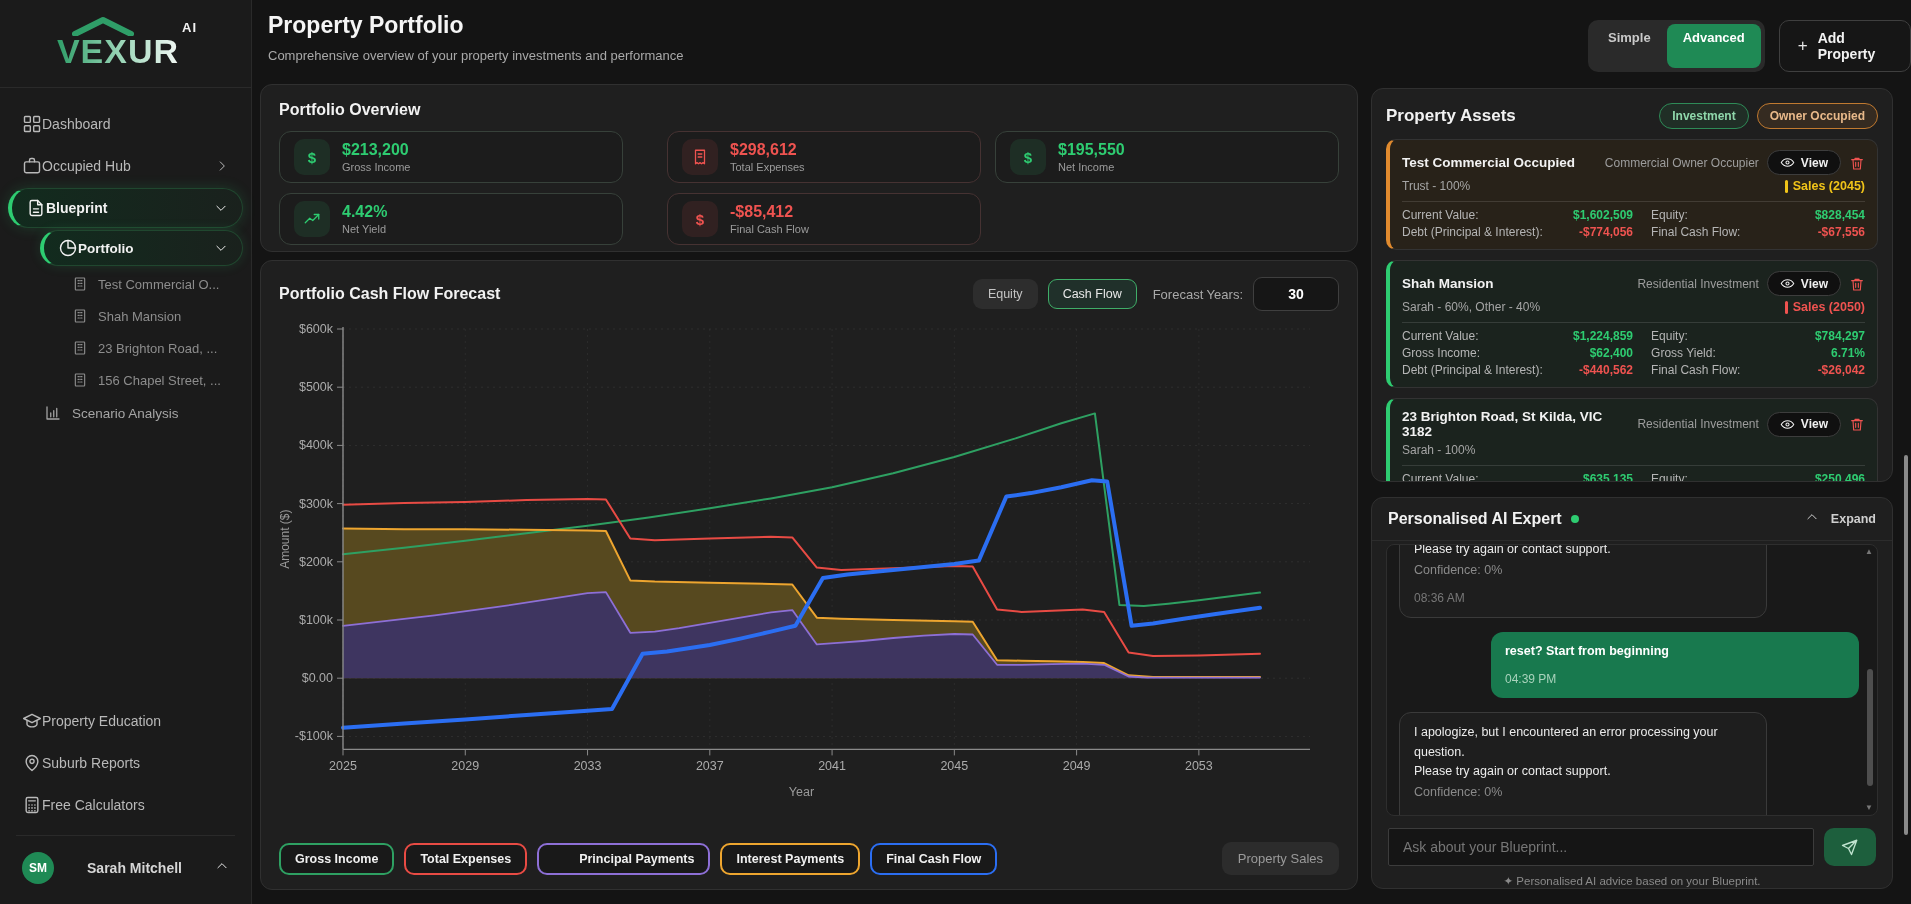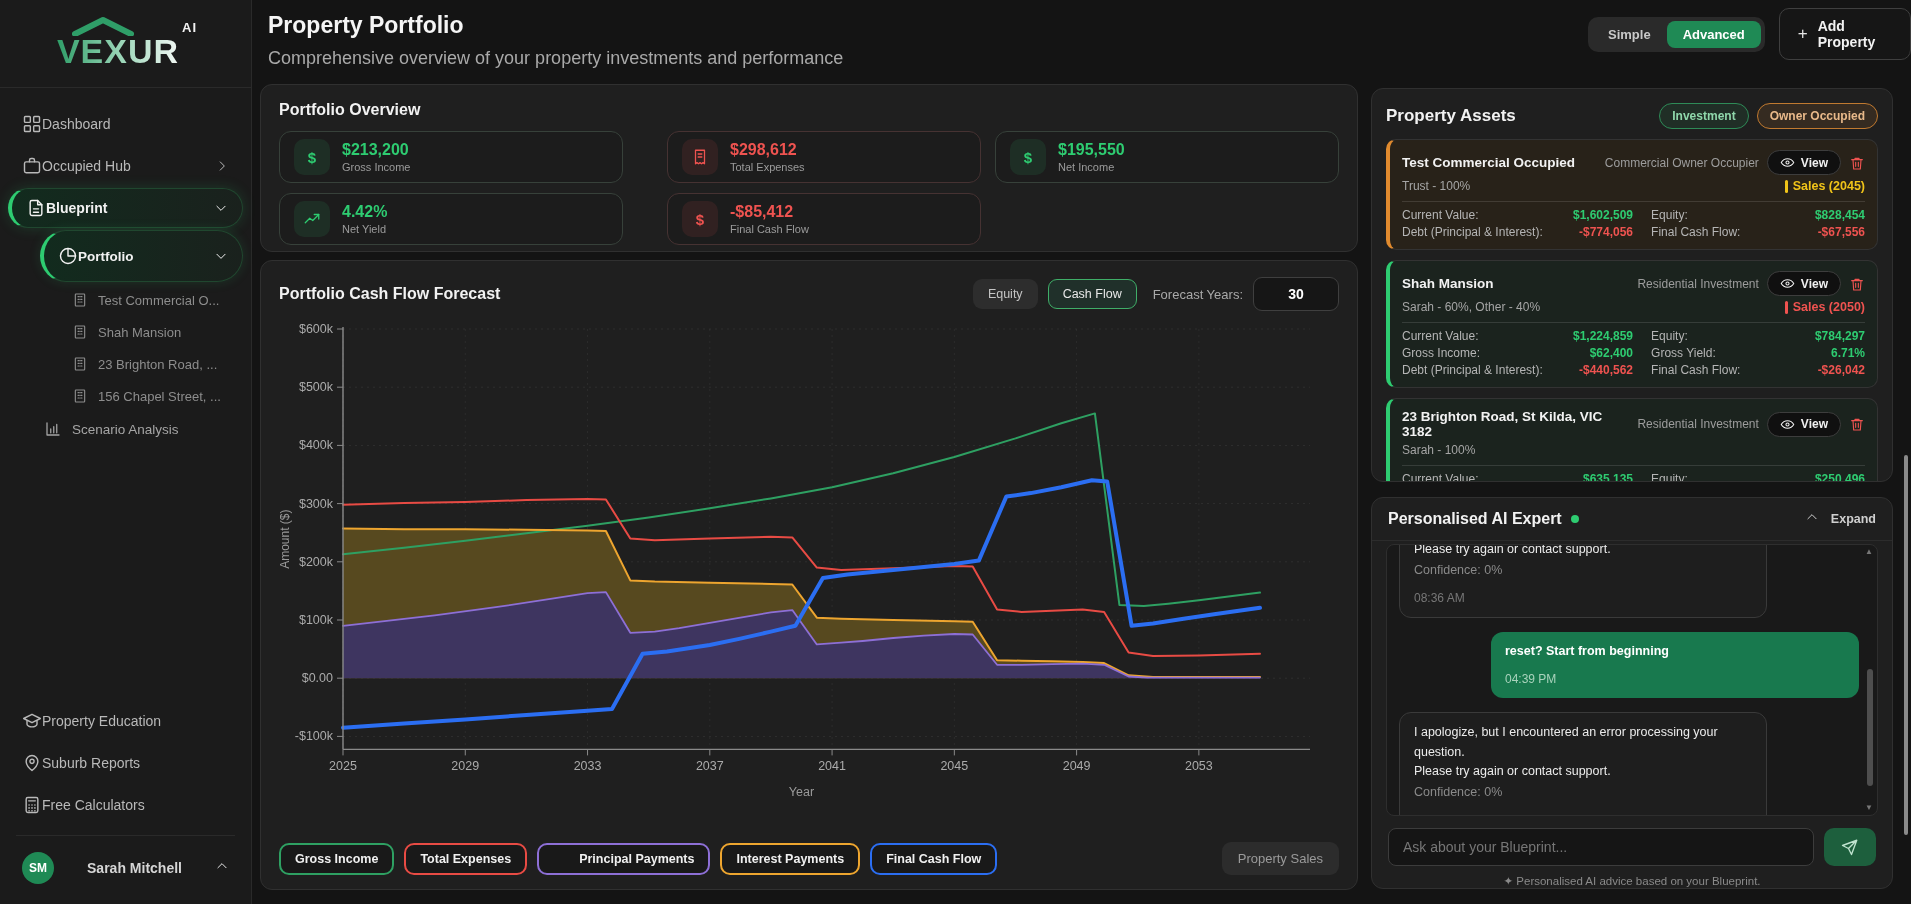--- a/index.html
+++ b/index.html
@@ -18,34 +18,34 @@
     background:none; -webkit-text-fill-color:#f2f2f2; }
   #side-nav { padding:14px 8px 0 8px; }
   .nav-item { display:flex; align-items:center; gap:0; height:40px; padding:0 14px; margin:2px 0;
     border-radius:999px; color:#b9b9b9; font-size:14px; cursor:pointer; }
   .nav-item .spacer { flex:1; }
   .nav-item.active { background:linear-gradient(90deg,#122b1e,#1a211d);
     border:1px solid #20472f; border-left:4px solid #2ecc71; color:#f2f2f2; font-weight:bold;
     box-shadow:0 0 14px rgba(46,204,113,.18); }
   .nav-item.sub-active { margin-left:32px; background:linear-gradient(90deg,#122b1e,#1a211d);
     border:1px solid #20472f; border-left:4px solid #2ecc71; color:#f2f2f2; font-weight:bold; font-size:13.5px;
-    box-shadow:0 0 12px rgba(46,204,113,.15); height:52px; }
+    box-shadow:0 0 12px rgba(46,204,113,.15); height:36px; }
   .nav-leaf { display:flex; align-items:center; gap:10px; height:32px; margin-left:64px; color:#8d8d8d; font-size:13px; cursor:pointer; }
   .nav-mid { display:flex; align-items:center; gap:10px; height:34px; margin-left:36px; color:#a5a5a5; font-size:13.5px; cursor:pointer; }
   #side-bottom { position:absolute; left:0; bottom:0; width:100%; padding:10px 8px 14px 8px; }
   #side-bottom .sep { border-top:1px solid #2a2a2a; margin:10px 8px; }
   #user-row { display:flex; align-items:center; gap:10px; padding:6px 14px; }
   #avatar { width:32px; height:32px; border-radius:50%; background:#1f8a55; color:#fff; font-size:12px; font-weight:bold;
     display:flex; align-items:center; justify-content:center; }
   #user-name { flex:1; text-align:center; font-size:14px; color:#d6d6d6; font-weight:bold; }
 
   
   #page-title { position:absolute; left:268px; top:12px; font-size:23px; font-weight:bold; color:#f5f5f5; }
-  #page-subtitle { position:absolute; left:268px; top:48px; font-size:18px; color:#a9a9a9;text-align:right; }
-  #top-controls { position:absolute; left:1588px; top:8px; display:flex; gap:14px; align-items:center; }
+  #page-subtitle { position:absolute; left:268px; top:48px; font-size:13px; color:#a9a9a9;text-align:right; }
+  #top-controls { position:absolute; left:1588px; top:20px; display:flex; gap:14px; }
   #mode-toggle { display:flex; background:#2a2a2a; border-radius:10px; padding:4px; }
   #mode-toggle .mode { padding:6px 16px; font-size:13px; font-weight:bold; color:#c9c9c9; border-radius:8px; cursor:pointer; }
   #mode-toggle .mode.on { background:#1f8a55; color:#fff; }
   #add-property { display:flex; align-items:center; gap:10px; padding:9px 18px; background:#161616;
     border:1px solid #3f3f3f; border-radius:10px; font-size:14px; font-weight:bold; color:#f2f2f2; cursor:pointer; }
   #add-property .plus { font-size:17px; font-weight:normal; color:#e5e5e5; }
 
   
   .panel { position:absolute; background:#1f1f1f; border:1px solid #303030; border-radius:12px; }
   .panel-title { font-size:16px; font-weight:bold; color:#f2f2f2; }
@@ -115,21 +115,21 @@
   .msg.bot { background:#1e1e1e; border:1px solid #3a3a3a; color:#ececec; }
   .msg.bot.clipped { margin-top:-16px; border-top-left-radius:0; border-top-right-radius:0; }
   .msg.user { background:#18794e; color:#fff; margin-left:auto; font-weight:bold; }
   .msg .meta { color:#8a8a8a; margin-top:2px; font-weight:normal; }
   .msg .time { color:#777; margin-top:8px; font-size:12px; font-weight:normal; }
   .msg.user .time { color:#a9d3bc; }
   #msg-scroll { position:absolute; right:3px; top:2px; bottom:2px; width:10px; }
   #msg-scroll .arr { color:#777; font-size:8px; text-align:center; line-height:10px; cursor:pointer; }
   #msg-thumb { position:absolute; right:1px; top:46%; width:6px; height:44%; background:#4e4e4e; border-radius:3px; cursor:pointer; }
   #ai-input-row { position:absolute; left:16px; right:16px; top:330px; display:flex; gap:10px; }
-  #ai-input { flex:1; height:38px; background:#151515; border:1px solid #3c3c3c; border-radius:8px;
+  #ai-input { flex:1; height:38px; background:#151515; border:1px solid #3c3c3c; border-radius:2px;
     padding:0 14px; color:#e5e5e5; font-size:14px; font-family:"Liberation Sans",sans-serif; }
   #ai-input::placeholder { color:#767676; }
   #send-btn { width:52px; height:38px; background:#1d5f3d; border:none; border-radius:10px; cursor:pointer;
     display:flex; align-items:center; justify-content:center; color:#bfe3cf; }
   #ai-note { position:absolute; left:0; right:0; top:376px; text-align:center; font-size:11.5px; color:#8a8a8a; }
 
   #page-scrollbar { position:absolute; left:1904px; top:455px; width:4px; height:380px; background:#8a8a8a; border-radius:2px; }
 
   svg text { font-family:"Liberation Sans",sans-serif; }
 </style>

